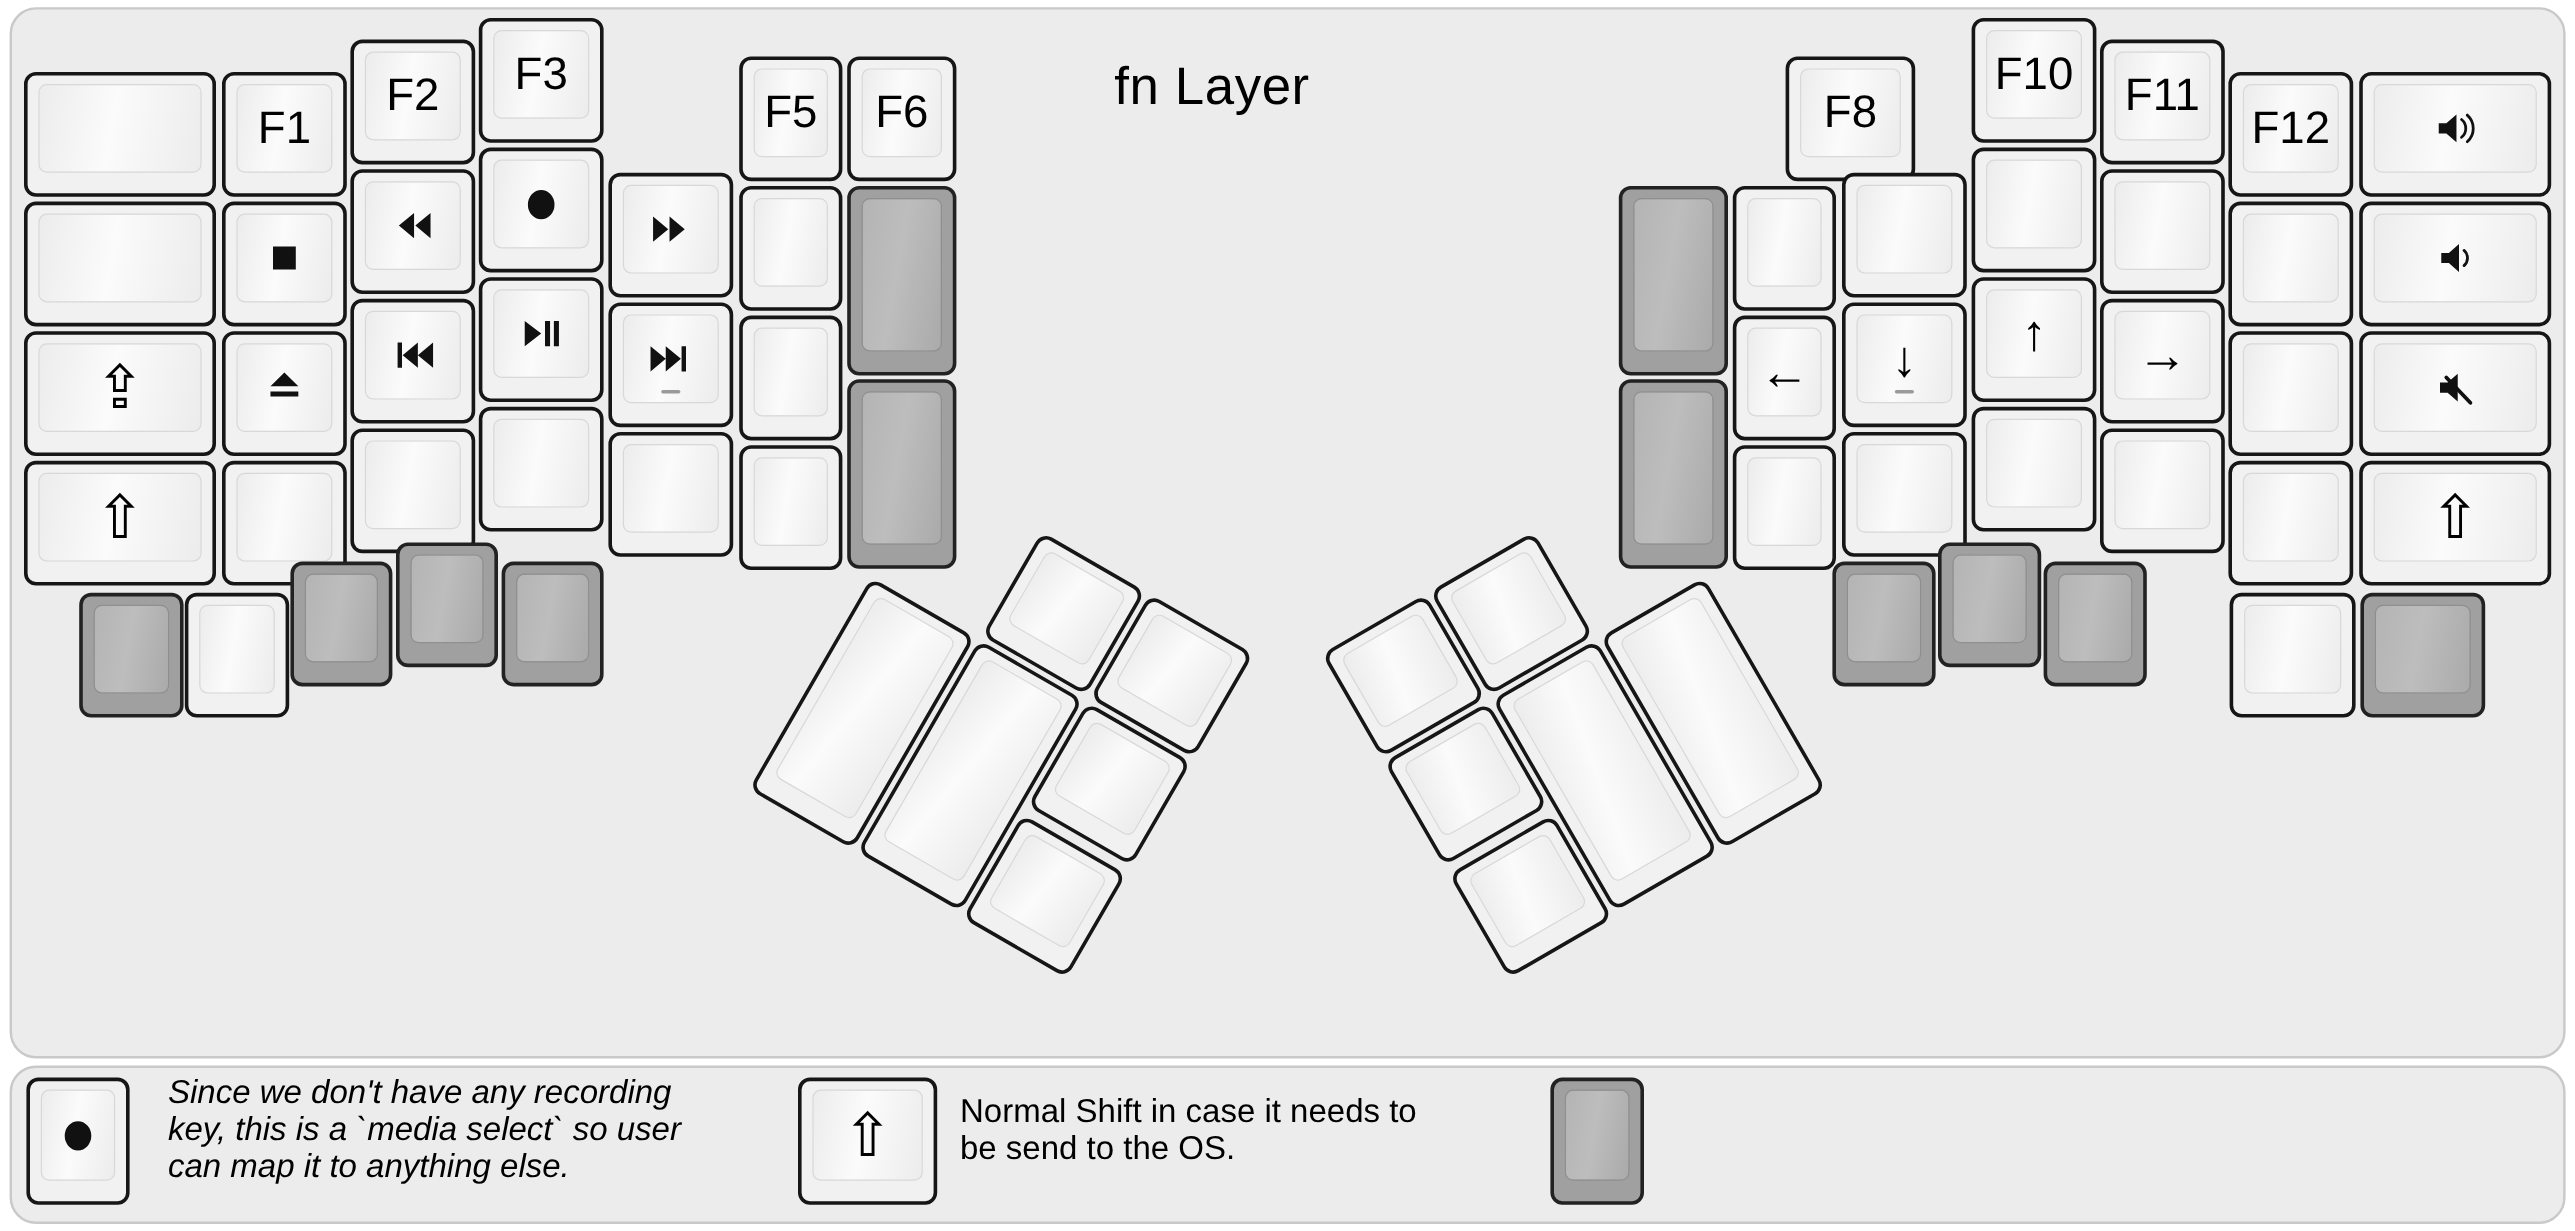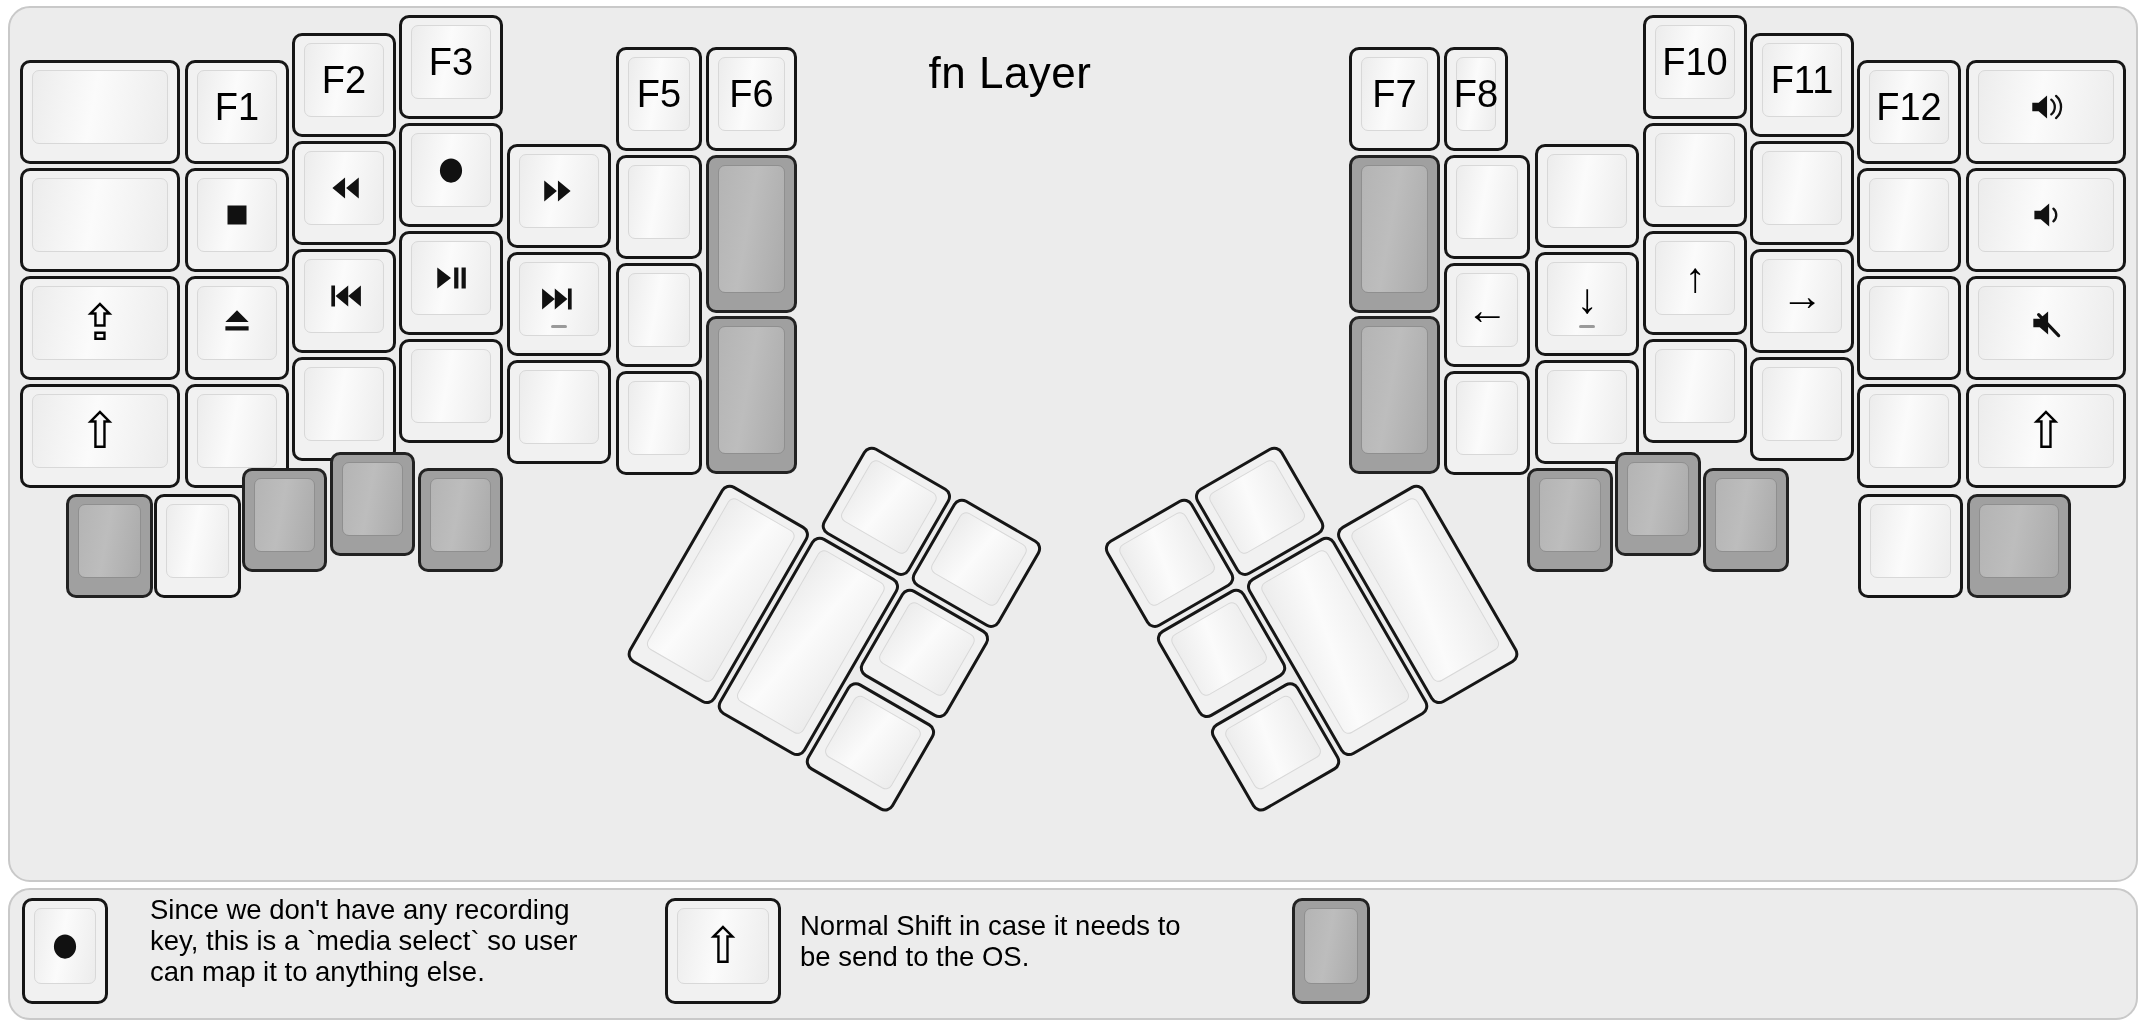--- a/index.html
+++ b/index.html
@@ -26,21 +26,21 @@
   .legend-item-text{position:absolute;font-size:27.5px;line-height:31px;color:#000;}
 </style>
 </head>
 <body>
 
 <div id="stage">
   <div id="kb-panel" class="panel"></div>
   <div id="legend-panel" class="panel"></div>
   <div id="title">fn Layer</div>
 
-  <div class="legend-item-text" style="left:150px;top:894px;width:445px;">Since we don't have any recording key, this is a `media select` so user can map it to anything else.</div>
+  <div class="legend-item-text" style="left:140px;top:894px;width:445px;font-style:italic;">Since we don't have any recording key, this is a `media select` so user can map it to anything else.</div>
 
   <div class="legend-item-text" style="left:800px;top:910px;width:410px;">Normal Shift in case it needs to be send to the OS.</div>
 
 <div class="key" style="left: 20px; top: 60px; width: 160px; height: 104px;">
       <div class="cap"></div>
     </div>
     <div class="key" style="left: 20px; top: 168px; width: 160px; height: 104px;">
       <div class="cap"></div>
     </div>
     <div class="key" style="left: 20px; top: 276px; width: 160px; height: 104px;">
@@ -190,32 +190,27 @@
       <div class="key" style="left: 104px; top: 104px; width: 100px; height: 204px;">
         <div class="cap"></div>
       </div>
       <div class="key" style="left: 208px; top: 104px; width: 100px; height: 100px;">
         <div class="cap"></div>
       </div>
       <div class="key" style="left: 208px; top: 212px; width: 100px; height: 100px;">
         <div class="cap"></div>
       </div>
     </div>
-    <div class="key" style="left: 1349px; top: 47px; width: 91px; height: 104px;">
-      <div class="cap">
-        <span class="glyph">F7</span>
-      </div>
-    </div>
     <div class="key gray" style="left: 1349px; top: 155px; width: 91px; height: 158px;">
       <div class="cap"></div>
     </div>
     <div class="key gray" style="left: 1349px; top: 316px; width: 91px; height: 158px;">
       <div class="cap"></div>
     </div>
-    <div class="key" style="left: 1444px; top: 47px; width: 64px; height: 104px;">
+    <div class="key" style="left: 1488px; top: 47px; width: 108px; height: 104px;">
       <div class="cap">
         <span class="glyph">F8</span>
       </div>
     </div>
     <div class="key" style="left: 1444px; top: 155px; width: 86px; height: 104px;">
       <div class="cap"></div>
     </div>
     <div class="key" style="left: 1444px; top: 263px; width: 86px; height: 104px;">
       <div class="cap">
         <span class="glyph arrow">←</span>

